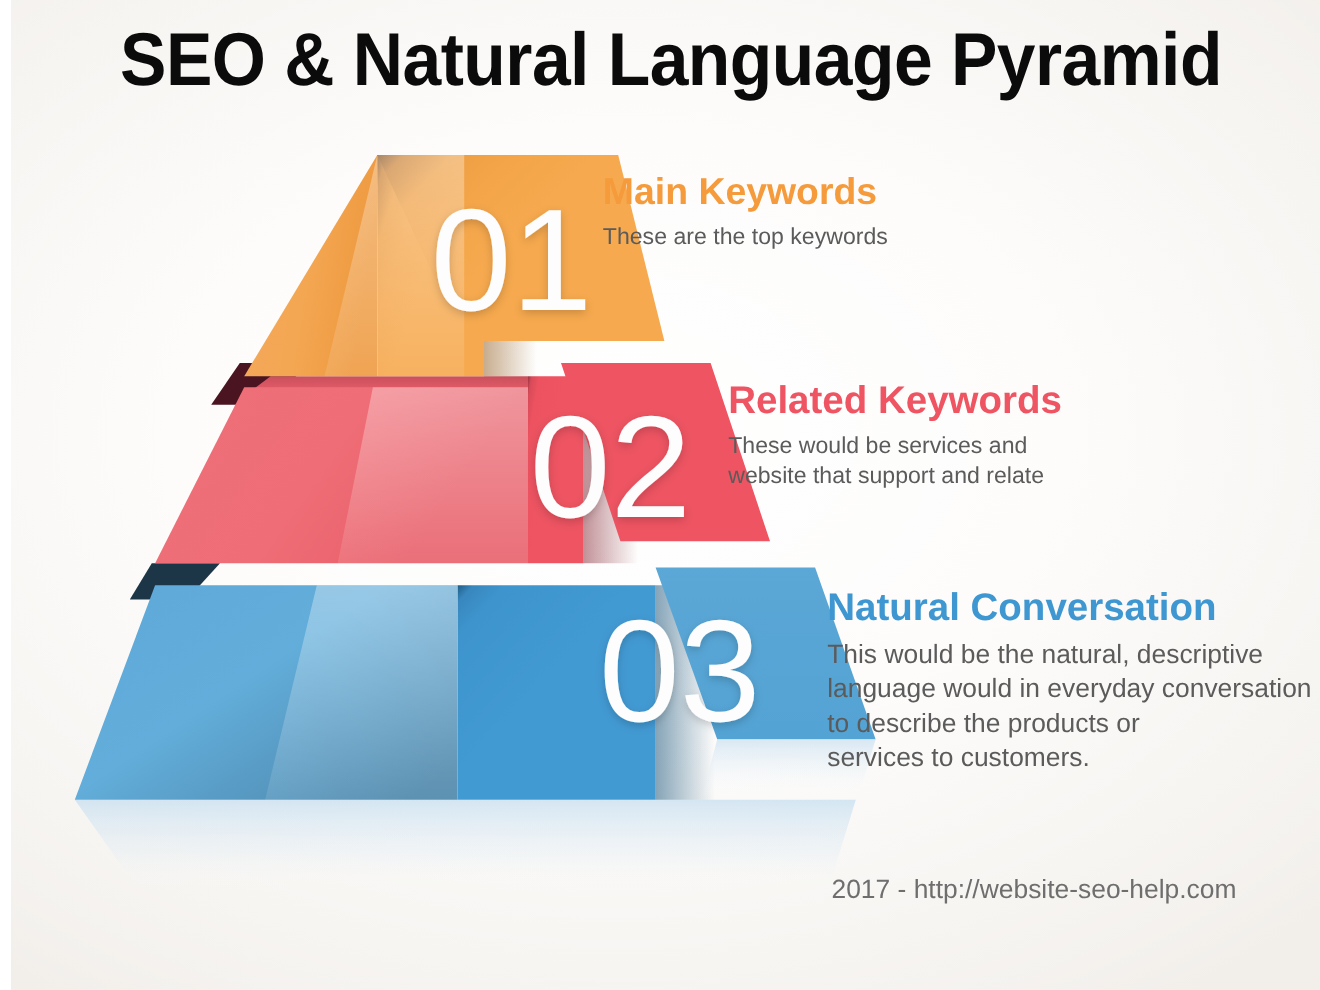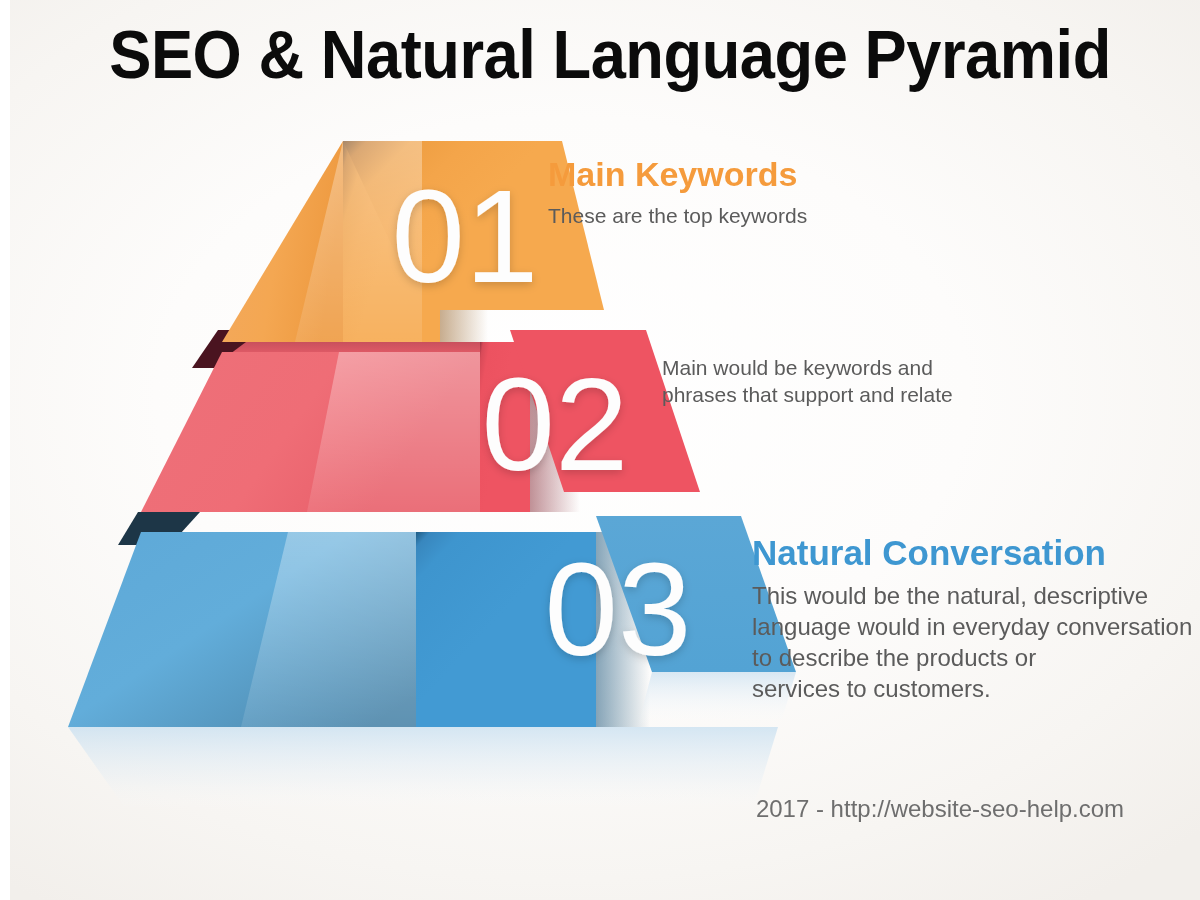--- a/index.html
+++ b/index.html
@@ -242,23 +242,24 @@
   </svg>
 
   <div class="tier-text" id="t1">
     <div class="tier-head">Main Keywords</div>
     <div class="tier-body">
       <div>These are the top keywords</div>
     </div>
   </div>
 
   <div class="tier-text" id="t2">
+    <div class="tier-head">Related Keywords</div>
     <div class="tier-body">
-      <div>Main would be keywords and</div>
-      <div>phrases that support and relate</div>
+      <div>These would be services and</div>
+      <div>website that support and relate</div>
     </div>
   </div>
 
   <div class="tier-text" id="t3">
     <div class="tier-head">Natural Conversation</div>
     <div class="tier-body">
       <div>This would be the natural, descriptive</div>
       <div>language would in everyday conversation</div>
       <div>to describe the products or</div>
       <div>services to customers.</div>

